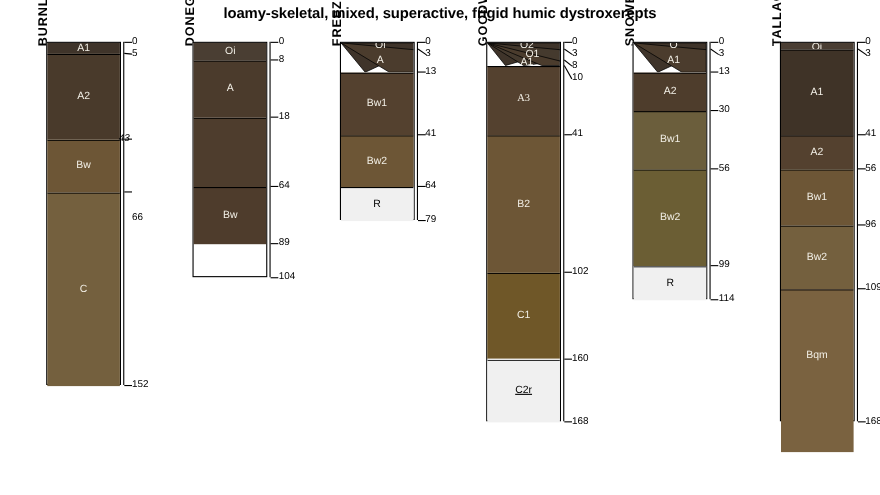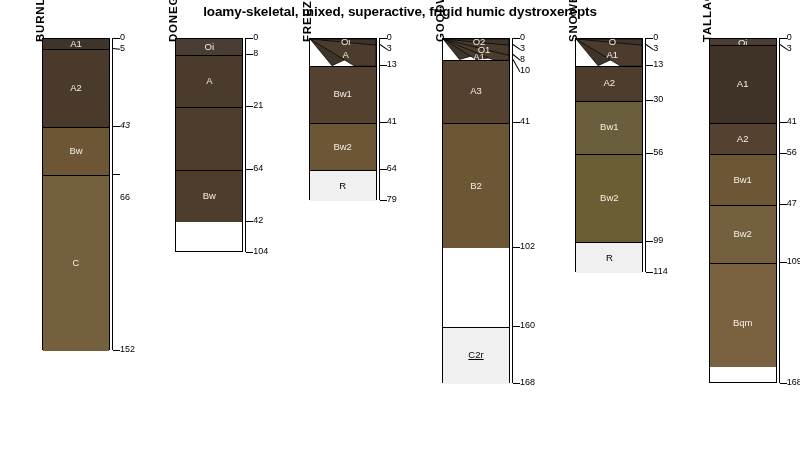--- a/index.html
+++ b/index.html
@@ -105,21 +105,21 @@
         <div class="hz" style="top: 135.536px; height: 176.607px; background: rgb(116, 96, 62);">
           <div class="sep"></div>
           <div class="lab" style="top: 83.3036px;">C</div>
         </div>
       </div>
       <div class="axis" style="left: 112px; height: 312px;"></div>
       <div class="tick" style="left: 120px; top: -5px;">0</div>
       <div class="leader" style="left: 113px; top: 0px; width: 7px; transform: rotate(0deg);"></div>
       <div class="tick" style="left: 120px; top: 6px;">5</div>
       <div class="leader" style="left: 113px; top: 10.2679px; width: 7.03818px; transform: rotate(5.97096deg);"></div>
-      <div class="tick" style="left: 120px; top: 83.3036px; font-style: italic;">43</div>
+      <div class="tick" style="left: 108px; top: 83.3036px; font-style: italic;">43</div>
       <div class="leader" style="left: 113px; top: 88.3036px; width: 7px; transform: rotate(0deg);"></div>
       <div class="tick" style="left: 120px; top: 130.536px; margin-top: 24px;">66</div>
       <div class="leader" style="left: 113px; top: 135.536px; width: 7px; transform: rotate(0deg);"></div>
       <div class="tick" style="left: 120px; top: 307.143px;">152</div>
       <div class="leader" style="left: 113px; top: 312.143px; width: 7px; transform: rotate(0deg);"></div>
     </div>
     <div class="profile" style="left: 0px;">
       <div class="pname" style="left: 167.333px; top: 4px;">DONEGAN</div>
       <div class="col" style="left: 175.333px; width: 68px; height: 214px;">
         <div class="hz" style="top: 0px; height: 16.4286px; background: rgb(74, 62, 51);">
@@ -136,25 +136,25 @@
         <div class="hz" style="top: 131.429px; height: 51.3393px; background: rgb(78, 60, 44);">
           <div class="sep"></div>
           <div class="lab" style="top: 20.6696px;">Bw</div>
         </div>
       </div>
       <div class="axis" style="left: 245.333px; height: 214px;"></div>
       <div class="tick" style="left: 253.333px; top: -5px;">0</div>
       <div class="leader" style="left: 246.333px; top: 0px; width: 7px; transform: rotate(0deg);"></div>
       <div class="tick" style="left: 253.333px; top: 11.4286px;">8</div>
       <div class="leader" style="left: 246.333px; top: 16.4286px; width: 7px; transform: rotate(0deg);"></div>
-      <div class="tick" style="left: 253.333px; top: 62.7679px;">21</div>
+      <div class="tick" style="left: 253.333px; top: 62.7679px;">18</div>
       <div class="leader" style="left: 246.333px; top: 67.7679px; width: 7px; transform: rotate(0deg);"></div>
       <div class="tick" style="left: 253.333px; top: 126.429px;">64</div>
       <div class="leader" style="left: 246.333px; top: 131.429px; width: 7px; transform: rotate(0deg);"></div>
-      <div class="tick" style="left: 253.333px; top: 177.768px;">42</div>
+      <div class="tick" style="left: 253.333px; top: 177.768px;">89</div>
       <div class="leader" style="left: 246.333px; top: 182.768px; width: 7px; transform: rotate(0deg);"></div>
       <div class="tick" style="left: 253.333px; top: 208.571px;">104</div>
       <div class="leader" style="left: 246.333px; top: 213.571px; width: 7px; transform: rotate(0deg);"></div>
     </div>
     <div class="profile" style="left: 0px;">
       <div class="pname" style="left: 300.667px; top: 4px;">FREEZEOUT</div>
       <div class="col" style="left: 308.667px; width: 68px; height: 162px;">
         <div class="hz" style="top: 0px; height: 6.16071px;"></div>
         <div class="hz" style="top: 6.16071px; height: 20.5357px;"></div>
         <div class="hz" style="top: 26.6964px; height: 57.5px; background: rgb(84, 65, 47);">
@@ -193,25 +193,29 @@
       <div class="leader" style="left: 379.667px; top: 162.232px; width: 7px; transform: rotate(0deg);"></div>
     </div>
     <div class="profile" style="left: 0px;">
       <div class="pname" style="left: 434px; top: 4px;">GOODWIN</div>
       <div class="col" style="left: 442px; width: 68px; height: 345px;">
         <div class="hz" style="top: 0px; height: 6.16071px;"></div>
         <div class="hz" style="top: 6.16071px; height: 10.2679px;"></div>
         <div class="hz" style="top: 16.4286px; height: 4.10714px;"></div>
         <div class="hz" style="top: 20.5357px; height: 63.6607px; background: rgb(84, 65, 47);">
           <div class="sep"></div>
-          <div class="lab" style="top: 26.8304px;">A3</div>
+          <div class="lab" style="top: 26.8304px; font-family: Liberation Serif, serif;">A3</div>
         </div>
         <div class="hz" style="top: 84.1964px; height: 125.268px; background: rgb(109, 86, 54);">
           <div class="sep"></div>
           <div class="lab" style="top: 57.6339px;">B2</div>
+        </div>
+        <div class="hz" style="top: 209.464px; height: 78.0357px; background: rgb(111, 87, 40);">
+          <div class="sep"></div>
+          <div class="lab" style="top: 34.0179px;">C1</div>
         </div>
         <div class="hz rock" style="top: 287.5px; height: 57.5px; background: rgb(240, 240, 240);">
           <div class="sep"></div>
           <div class="lab" style="top: 23.75px; text-decoration: underline;">C2r</div>
         </div>
         <div class="hz" style="top: 0px; height: 20.5357px;">
           <svg class="wedge" viewBox="0 0 68 20.535714285714285" preserveAspectRatio="none">
             <polygon points="0.00,0.00 68.00,0.00 68.00,6.16 17.00,20.54" fill="#3f342a" stroke="#000" stroke-width="0.7"></polygon>
             <polygon points="0.00,0.00 68.00,6.16 68.00,16.43 34.00,20.54" fill="#453a2e" stroke="#000" stroke-width="0.7"></polygon>
             <polygon points="0.00,0.00 68.00,16.43 68.00,20.54 51.00,20.54" fill="#4b3c2d" stroke="#000" stroke-width="0.7"></polygon>
@@ -300,34 +304,34 @@
           <div class="lab" style="top: 10.4018px;">A2</div>
         </div>
         <div class="hz" style="top: 115px; height: 51.3393px; background: rgb(109, 86, 54);">
           <div class="sep"></div>
           <div class="lab" style="top: 20.6696px;">Bw1</div>
         </div>
         <div class="hz" style="top: 166.339px; height: 57.5px; background: rgb(116, 96, 62);">
           <div class="sep"></div>
           <div class="lab" style="top: 23.75px;">Bw2</div>
         </div>
-        <div class="hz" style="top: 223.839px; height: 104px; background: rgb(122, 98, 64);">
+        <div class="hz" style="top: 223.839px; height: 148px; background: rgb(122, 98, 64);">
           <div class="sep"></div>
           <div class="lab" style="top: 55.5804px;">Bqm</div>
         </div>
       </div>
       <div class="axis" style="left: 778.667px; height: 345px;"></div>
       <div class="tick" style="left: 786.667px; top: -5px;">0</div>
       <div class="leader" style="left: 779.667px; top: 0px; width: 7px; transform: rotate(0deg);"></div>
       <div class="tick" style="left: 786.667px; top: 6px;">3</div>
       <div class="leader" style="left: 779.667px; top: 6.16071px; width: 8.50992px; transform: rotate(34.6571deg);"></div>
       <div class="tick" style="left: 786.667px; top: 79.1964px;">41</div>
       <div class="leader" style="left: 779.667px; top: 84.1964px; width: 7px; transform: rotate(0deg);"></div>
       <div class="tick" style="left: 786.667px; top: 110px;">56</div>
       <div class="leader" style="left: 779.667px; top: 115px; width: 7px; transform: rotate(0deg);"></div>
-      <div class="tick" style="left: 786.667px; top: 161.339px;">47</div>
+      <div class="tick" style="left: 786.667px; top: 161.339px;">96</div>
       <div class="leader" style="left: 779.667px; top: 166.339px; width: 7px; transform: rotate(0deg);"></div>
       <div class="tick" style="left: 786.667px; top: 218.839px;">109</div>
       <div class="leader" style="left: 779.667px; top: 223.839px; width: 7px; transform: rotate(0deg);"></div>
       <div class="tick" style="left: 786.667px; top: 340px;">168</div>
       <div class="leader" style="left: 779.667px; top: 345px; width: 7px; transform: rotate(0deg);"></div>
     </div>
   </div>
 
 </body></html>

